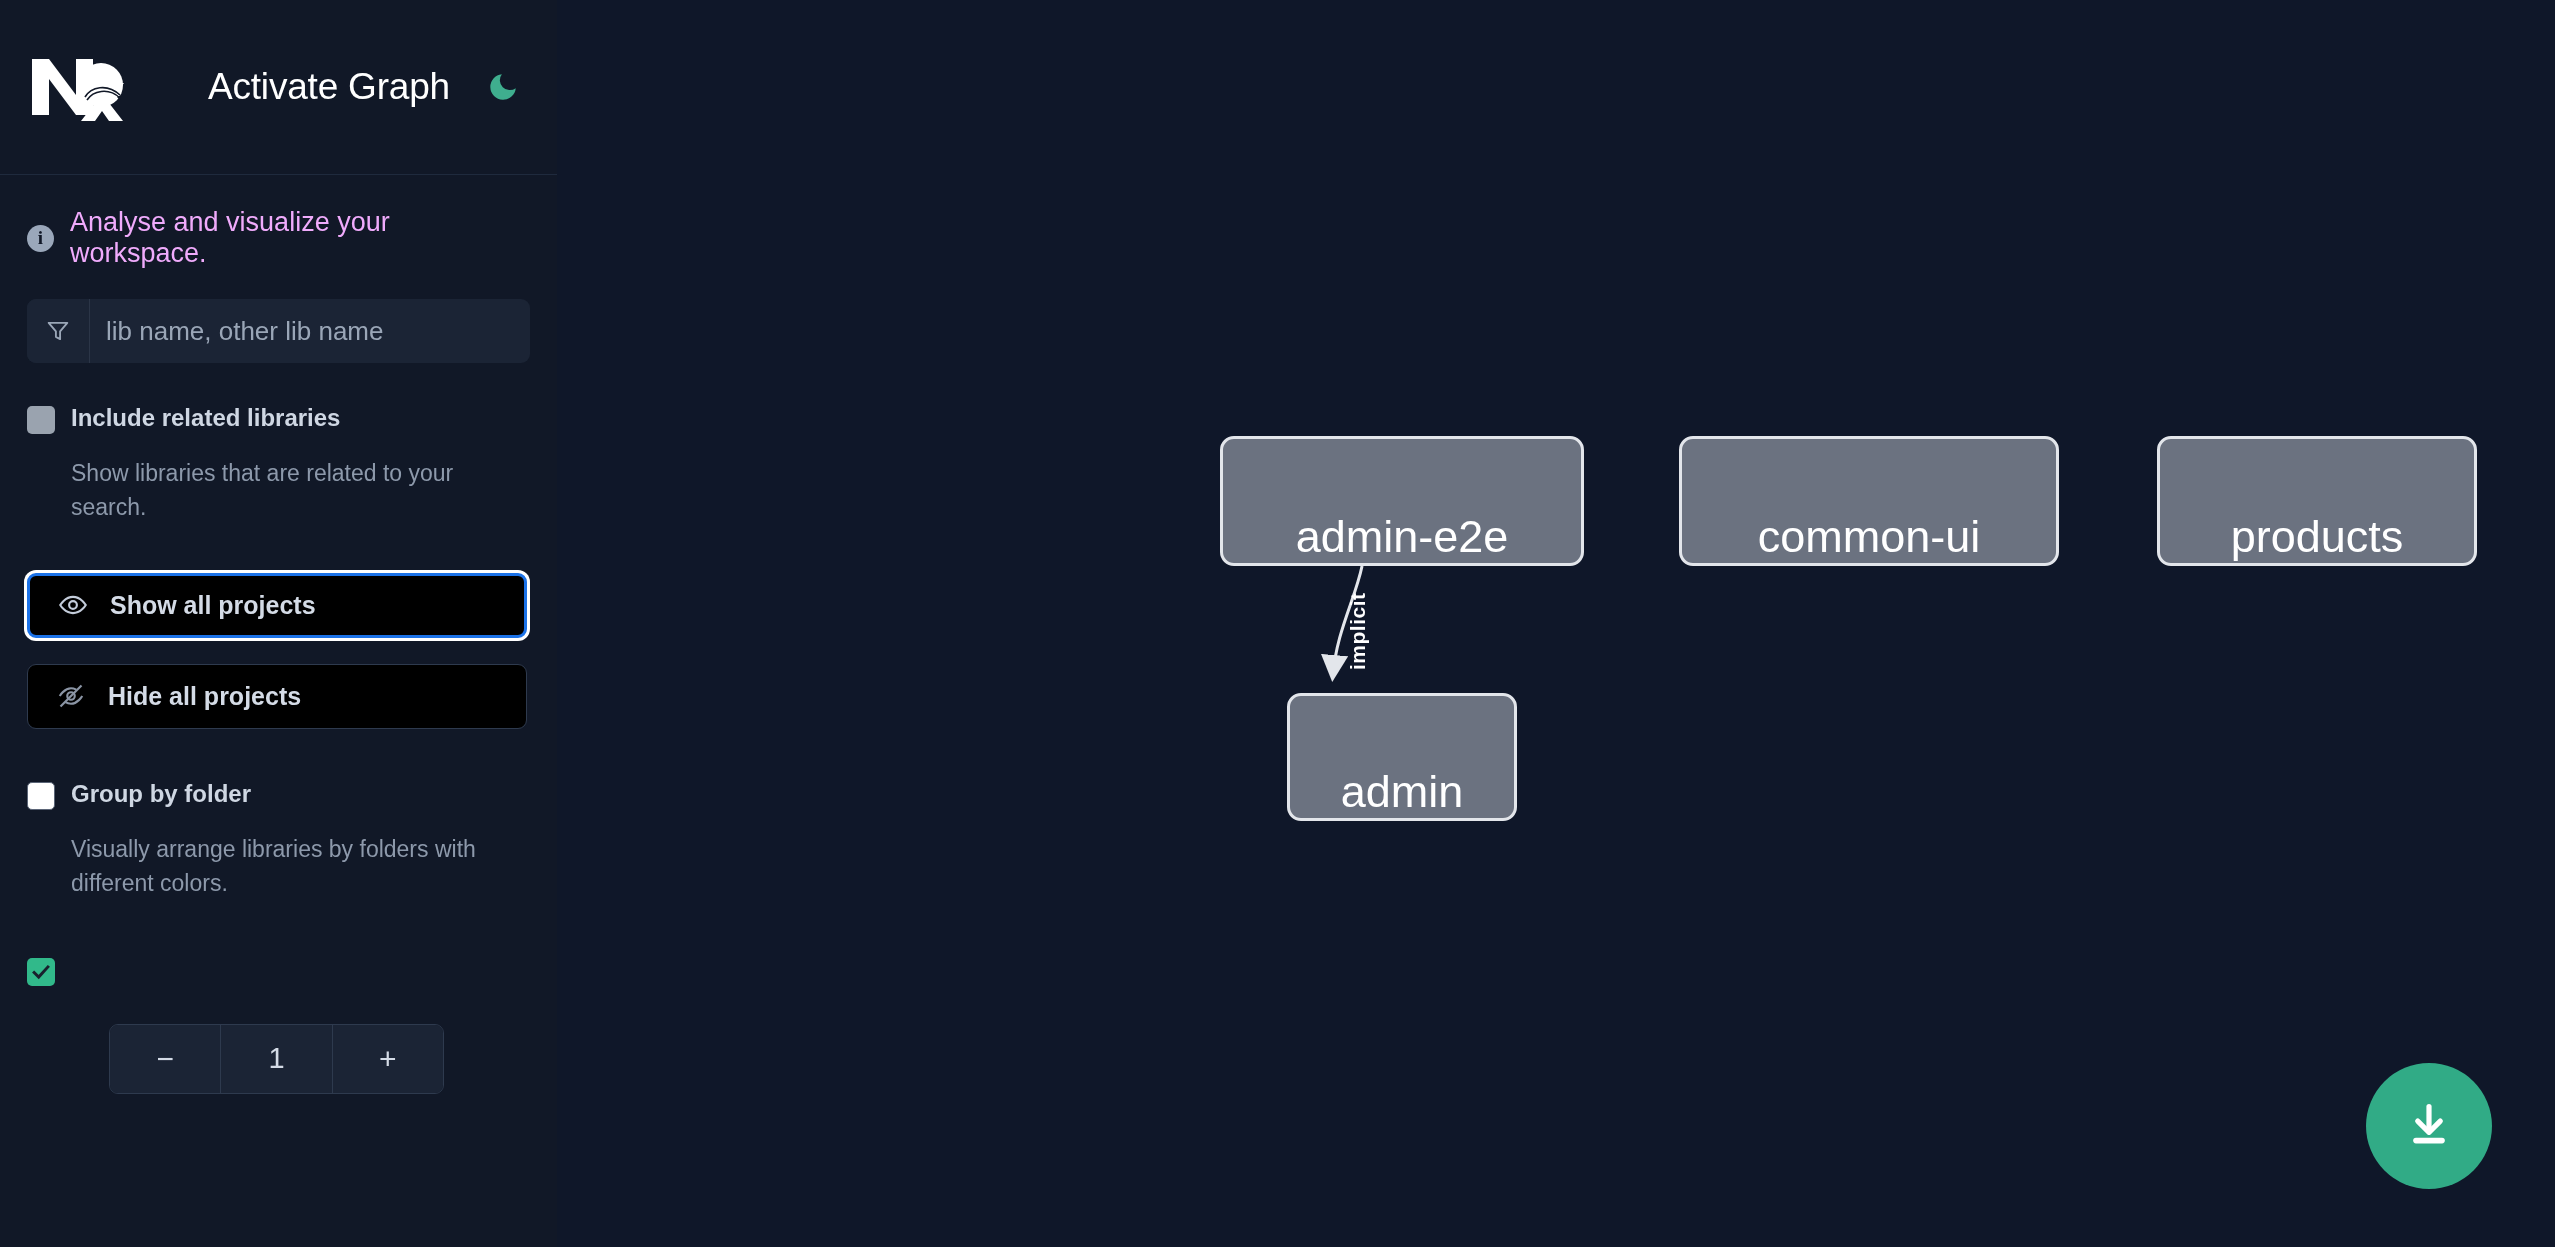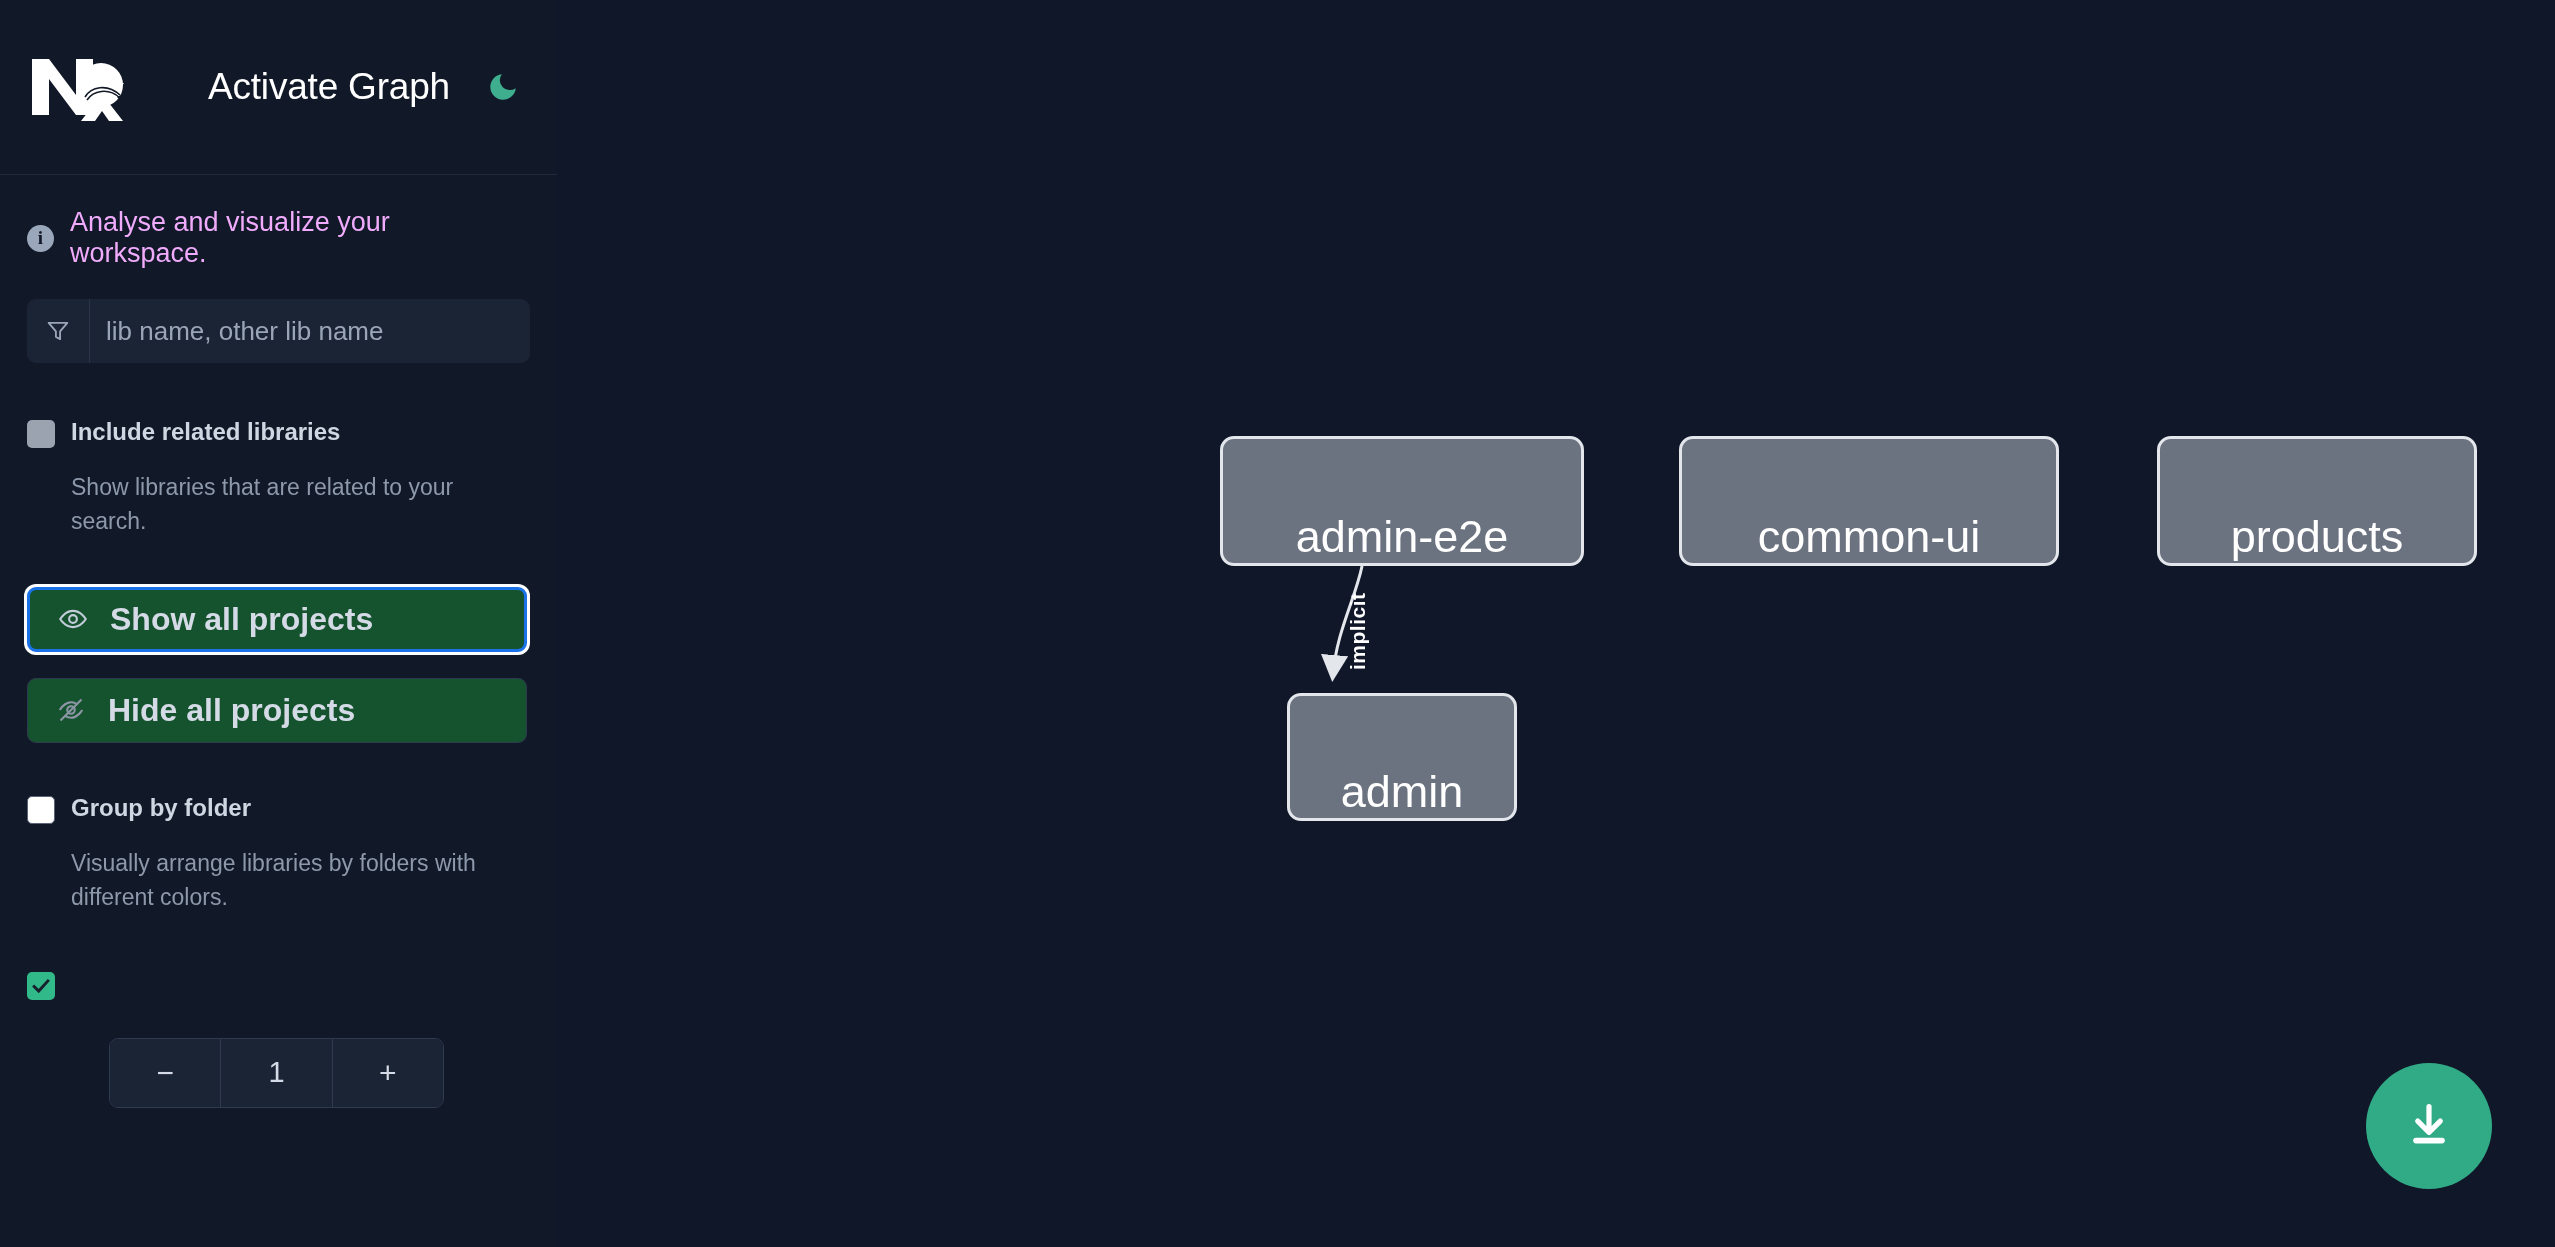--- a/index.html
+++ b/index.html
@@ -60,21 +60,21 @@
   }
   .tagline-text { color: #f0abfc; font-size: 27px; }
 
   .filter-row {
     display: flex;
     align-items: stretch;
     height: 64px;
     background: #1b2435;
     border-radius: 9px;
     overflow: hidden;
-    margin-bottom: 52px;
+    margin-bottom: 38px;
   }
   .filter-icon-box {
     width: 63px;
     display: flex; align-items: center; justify-content: center;
     border-right: 1px solid #2b3547;
     background: #1b2435;
   }
   .filter-input {
     flex: 1;
     border: none; outline: none;
@@ -102,24 +102,24 @@
   .check-desc { color: #8d99ab; font-size: 23px; line-height: 1.5; margin-top: 20px; }
 
   .btn {
     position: relative;
     height: 65px;
     width: 500px;
     display: flex; align-items: center;
     gap: 22px;
     padding-left: 28px;
     border-radius: 9px;
-    background: #14532d;
+    background: #000000;
     border: 1px solid #2e3a4e;
     color: #d4dbe6;
-    font-size: 32px;
+    font-size: 25px;
     font-weight: 700;
     cursor: pointer;
     margin-bottom: 26px;
   }
   .btn.focused {
     border: 3px solid #1b72e8;
     box-shadow: 0 0 0 3px #ffffff;
   }
   .btn-icon { display: flex; align-items: center; color: #c3ccda; }
 

